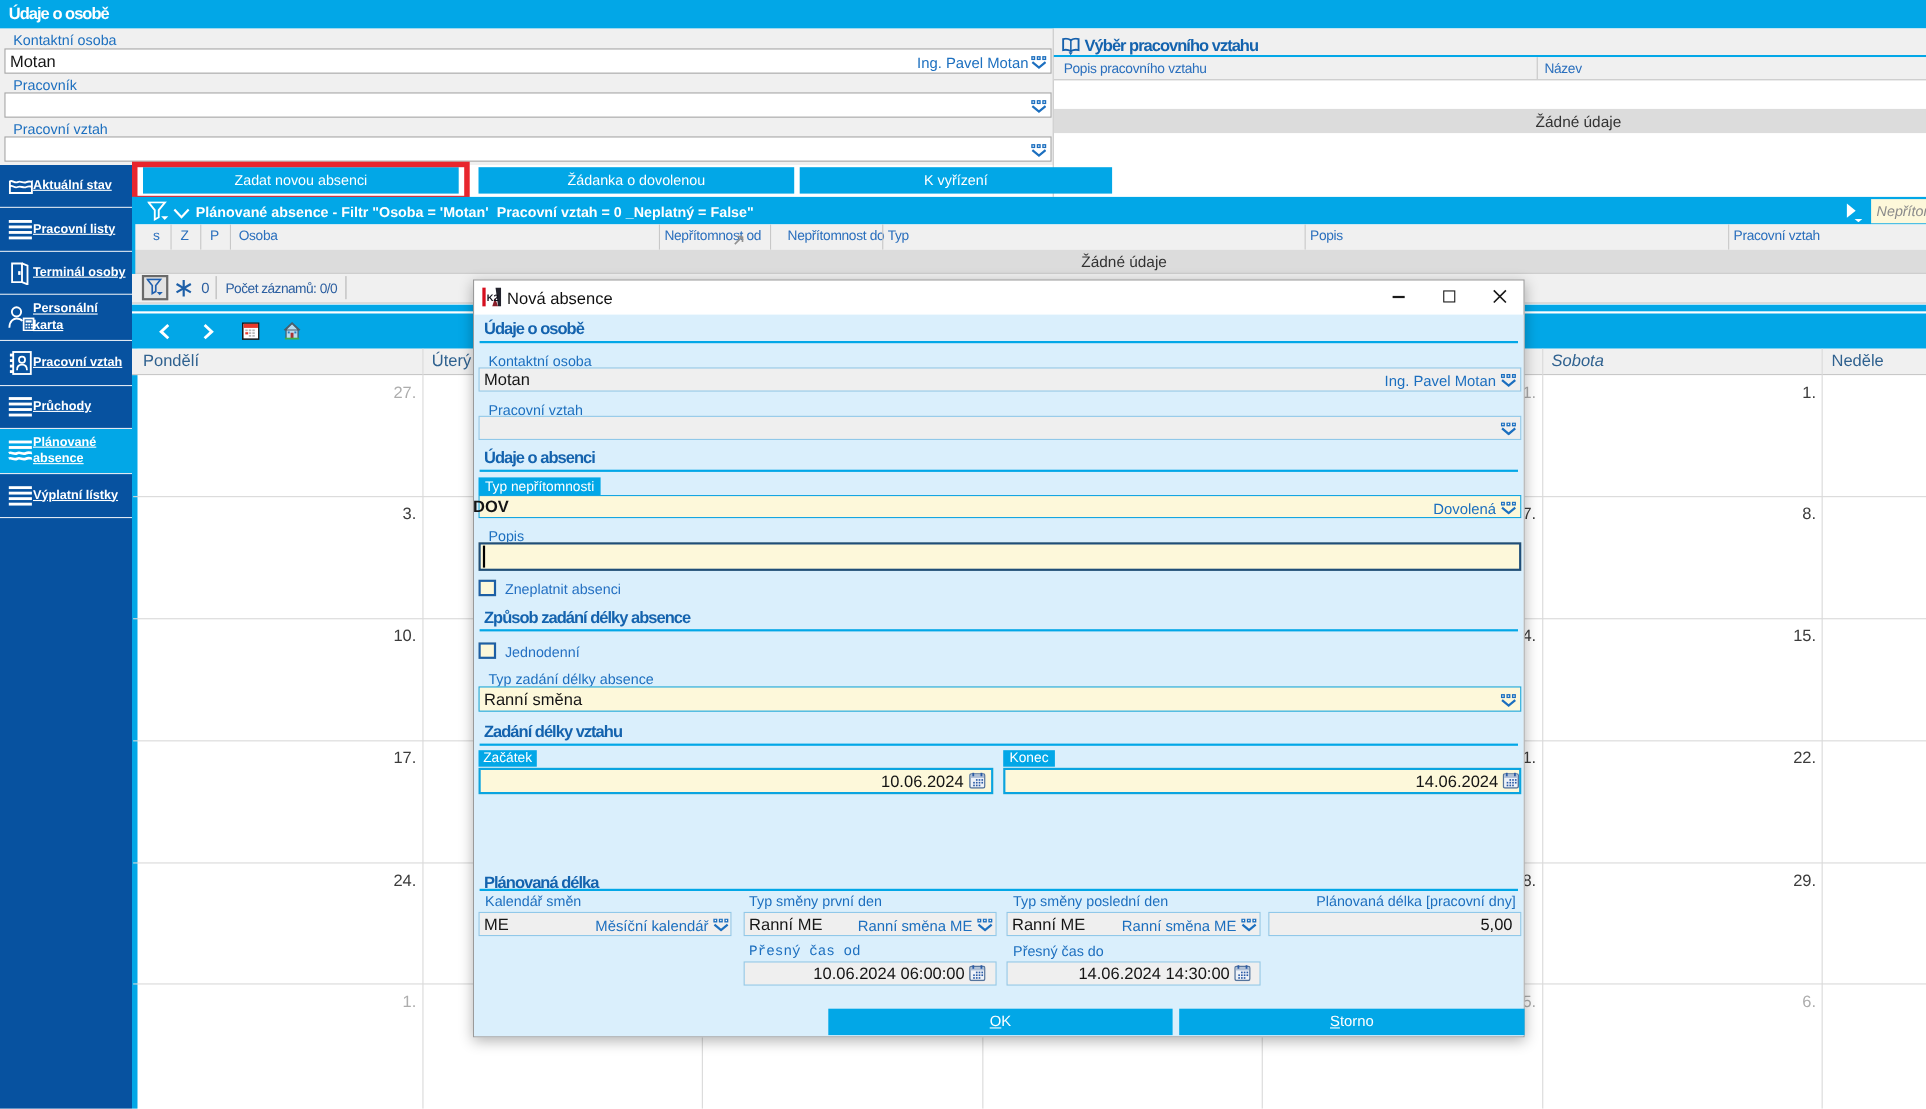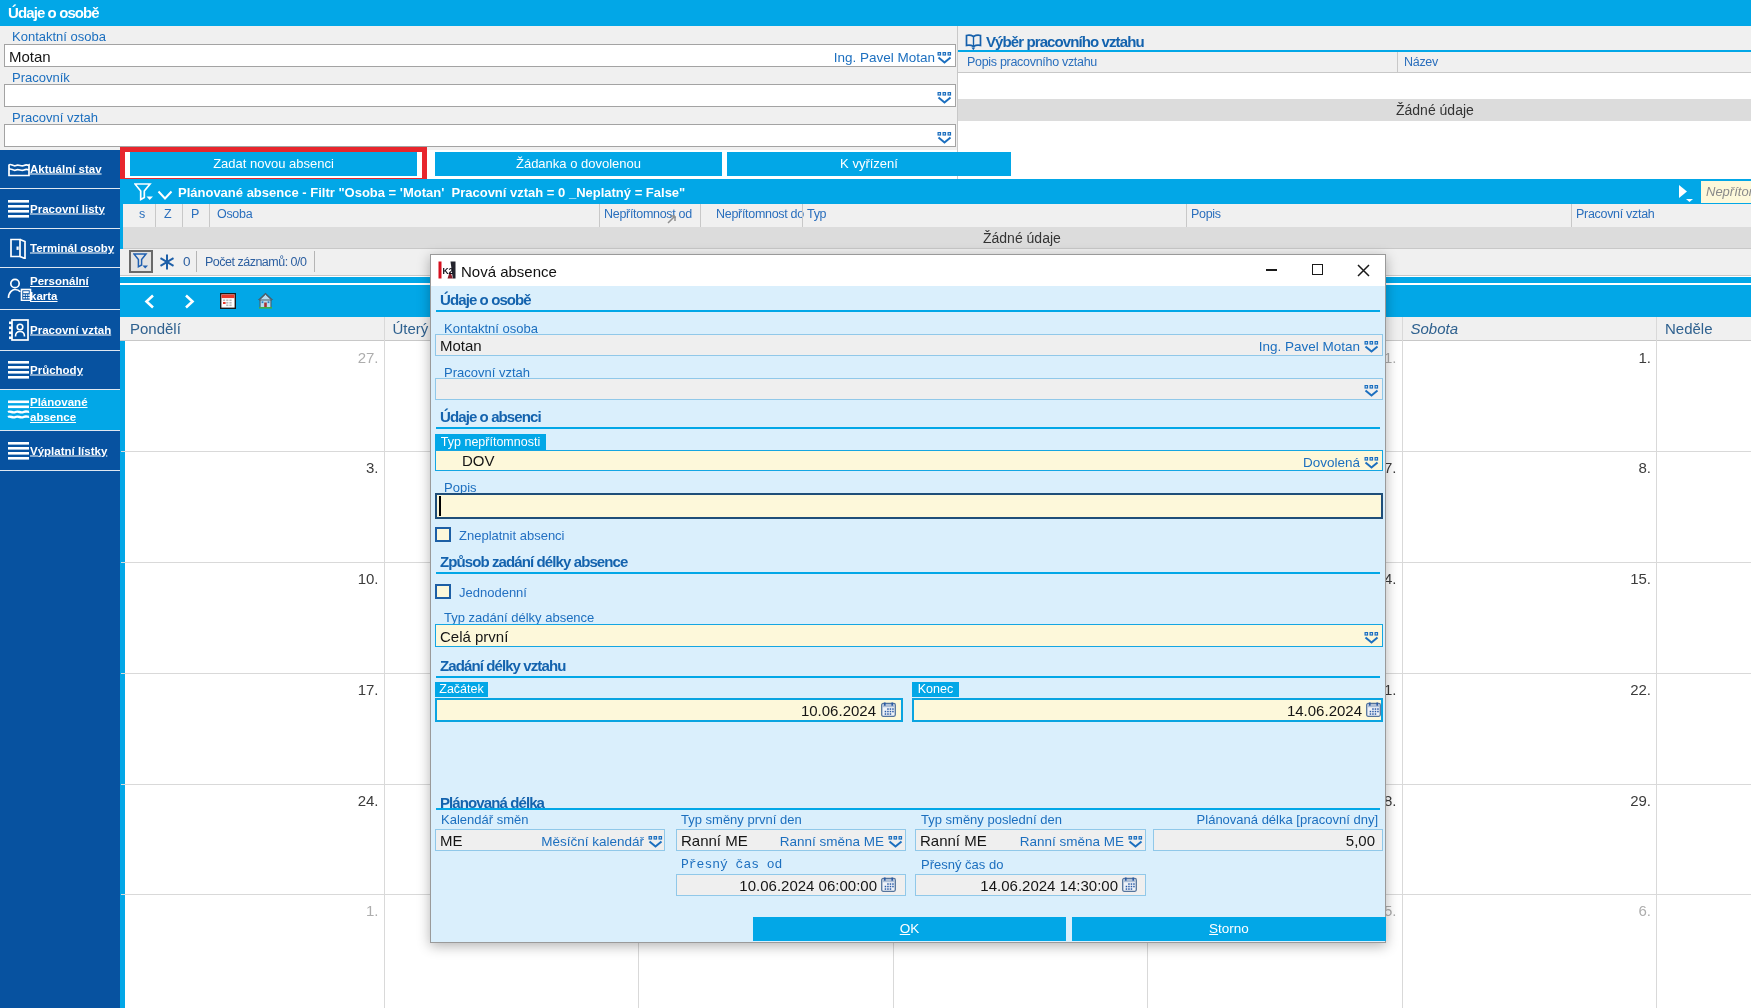--- a/index.html
+++ b/index.html
@@ -389,21 +389,21 @@
         <rect x="1.7" y="1.2" width="1.2" height="1.2" fill="#fff"></rect>
         <rect x="6.7" y="1.2" width="1.2" height="1.2" fill="#fff"></rect>
         <rect x="11.7" y="1.2" width="1.2" height="1.2" fill="#fff"></rect>
       </g>
       <path d="M1.5 5.5 L7.5 10.5 L13.5 5.5" stroke="#1c6fbf" stroke-width="2" fill="none"></path>
     </svg></div>
 <div class="abs dhead" style="left:440px;top:408px;">Údaje o absenci</div>
 <div class="abs uline" style="left:436px;top:427px;width:944px;"></div>
 <div class="abs tag" style="left:435px;top:434px;width:111px;height:16px;line-height:16px;">Typ nepřítomnosti</div>
 <div class="abs yinput" style="left:435px;top:450px;width:948px;height:21px;border:1.5px solid #14a6e2;"></div>
-<div class="abs val" style="left:462px;top:452px;">DOV</div>
+<div class="abs val" style="left:430px;top:452px;font-weight:bold;">DOV</div>
 <div class="abs bluetxt" style="right:391px;top:455px;">Dovolená</div>
 <div class="abs" style="left:1364px;top:455px;"><svg width="15" height="12" viewBox="0 0 15 12">
       <g fill="#1c6fbf">
         <rect x="0.5" y="0" width="3.6" height="3.6"></rect>
         <rect x="5.5" y="0" width="3.6" height="3.6"></rect>
         <rect x="10.5" y="0" width="3.6" height="3.6"></rect>
         <rect x="1.7" y="1.2" width="1.2" height="1.2" fill="#fff"></rect>
         <rect x="6.7" y="1.2" width="1.2" height="1.2" fill="#fff"></rect>
         <rect x="11.7" y="1.2" width="1.2" height="1.2" fill="#fff"></rect>
       </g>
@@ -413,21 +413,21 @@
 <div class="abs yinput" style="left:435px;top:493px;width:948px;height:26px;border:2px solid #1f4e79;"></div>
 <div class="abs" style="left:439px;top:496px;width:1.5px;height:20px;background:#000;"></div>
 <div class="abs cb" style="left:435px;top:527px;width:16px;height:15px;"></div>
 <div class="abs cblbl" style="left:459px;top:528px;">Zneplatnit absenci</div>
 <div class="abs dhead" style="left:440px;top:553px;">Způsob zadání délky absence</div>
 <div class="abs uline" style="left:436px;top:572px;width:944px;"></div>
 <div class="abs cb" style="left:435px;top:584px;width:16px;height:15px;"></div>
 <div class="abs cblbl" style="left:459px;top:585px;">Jednodenní</div>
 <div class="abs lbl" style="left:444px;top:610px;">Typ zadání délky absence</div>
 <div class="abs yinput" style="left:435px;top:624px;width:948px;height:23px;border:1.2px solid #14a6e2;"></div>
-<div class="abs val" style="left:440px;top:628px;">Celá první</div>
+<div class="abs val" style="left:440px;top:628px;">Ranní směna</div>
 <div class="abs" style="left:1364px;top:630px;"><svg width="15" height="12" viewBox="0 0 15 12">
       <g fill="#1c6fbf">
         <rect x="0.5" y="0" width="3.6" height="3.6"></rect>
         <rect x="5.5" y="0" width="3.6" height="3.6"></rect>
         <rect x="10.5" y="0" width="3.6" height="3.6"></rect>
         <rect x="1.7" y="1.2" width="1.2" height="1.2" fill="#fff"></rect>
         <rect x="6.7" y="1.2" width="1.2" height="1.2" fill="#fff"></rect>
         <rect x="11.7" y="1.2" width="1.2" height="1.2" fill="#fff"></rect>
       </g>
       <path d="M1.5 5.5 L7.5 10.5 L13.5 5.5" stroke="#1c6fbf" stroke-width="2" fill="none"></path>

